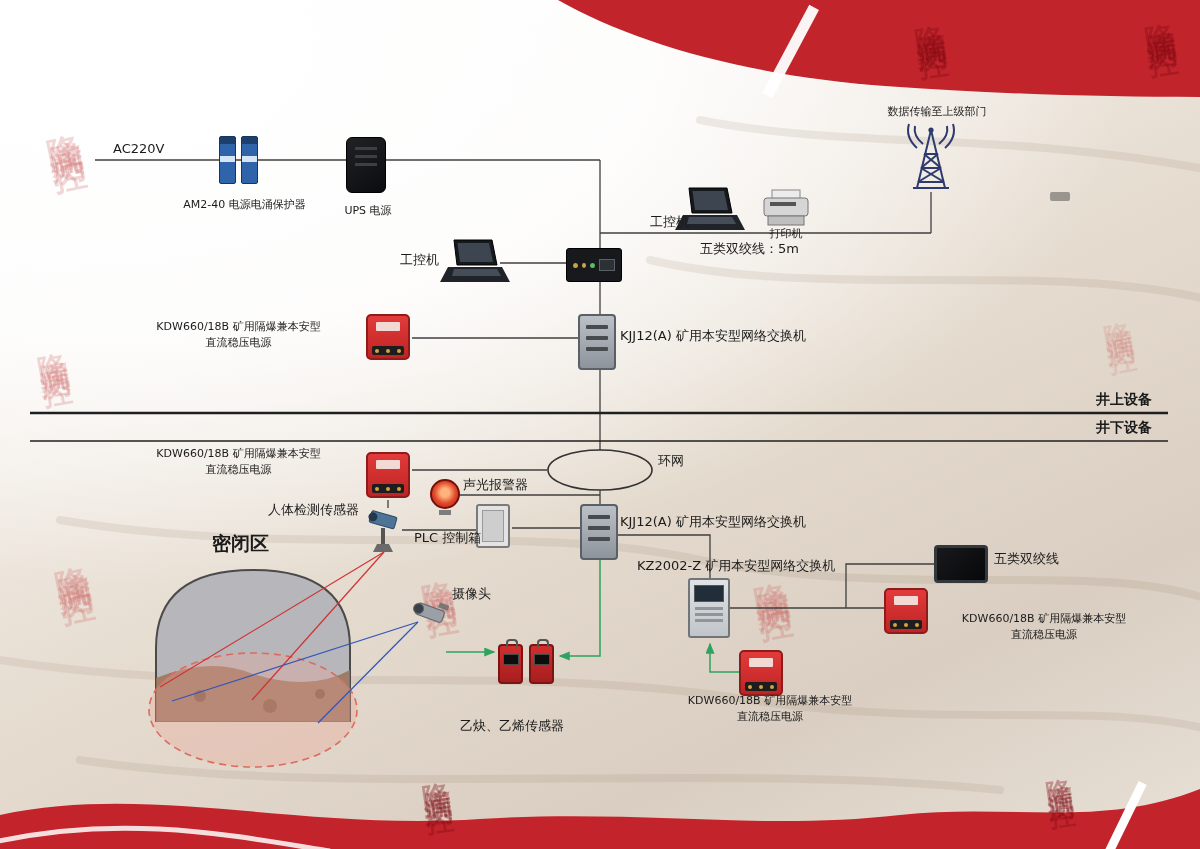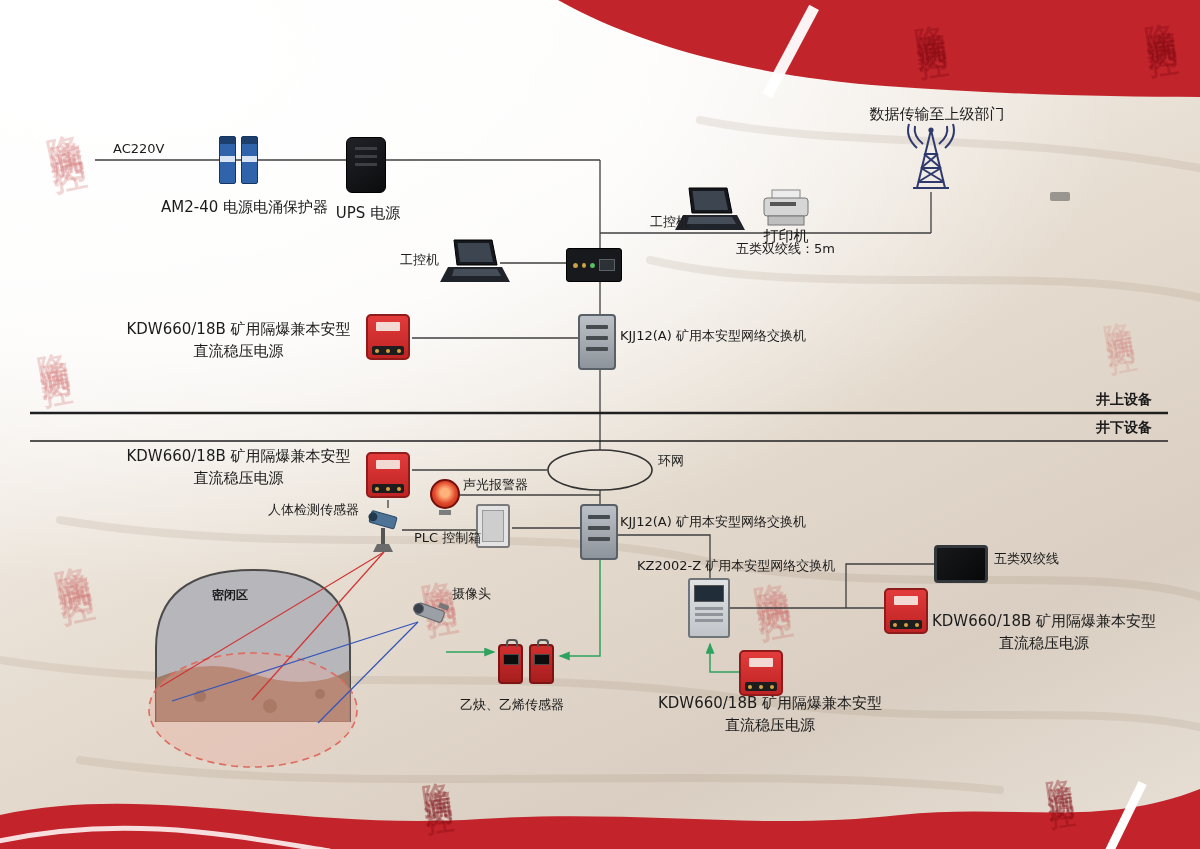--- a/index.html
+++ b/index.html
@@ -23,21 +23,21 @@
   .subtitle{position:absolute;left:48px;top:70px;font-size:13px;color:#d4666a;z-index:6;}
 
   .ribbon{position:absolute;z-index:6;pointer-events:none;}
 
   svg.connectors, svg.overlay{position:absolute;inset:0;pointer-events:none;}
   svg.connectors{z-index:2;}
   svg.overlay{z-index:5;}
 
   .node{position:absolute;z-index:3;}
   .lbl{position:absolute;font-size:13px;color:#1b1b1b;white-space:nowrap;z-index:4;line-height:1.25;}
-  .lbl-block{position:absolute;font-size:15px;color:#1b1b1b;text-align:center;z-index:4;line-height:1.45;}
+  .lbl-block{position:absolute;font-size:11px;color:#1b1b1b;text-align:center;z-index:4;line-height:1.45;}
   .bold{font-weight:bold;}
 
   
   .surge{display:flex;gap:5px;}
   .sp-unit{width:15px;height:46px;border:1px solid #16365e;border-radius:2px;
     background:linear-gradient(180deg,#1d3f6e 0 16%,#2f64ab 16% 42%,#d6e4f4 42% 54%,#2f64ab 54% 100%);}
   .ups{width:40px;height:56px;background:linear-gradient(145deg,#202226,#0b0c0e);border:1px solid #000;border-radius:6px;
     display:flex;flex-direction:column;align-items:center;padding-top:9px;gap:5px;box-sizing:border-box;}
   .ups i{width:22px;height:3px;background:#3c4044;display:block;}
   .conv{width:56px;height:34px;background:#17191c;border:1px solid #000;border-radius:3px;
@@ -310,21 +310,21 @@
     </g>
   </svg>
 
   <div class="lbl" style="left:113px;top:141px;">AC220V</div>
   <div class="lbl-block" style="left:152px;top:197px;width:185px;">AM2-40 电源电涌保护器</div>
   <div class="lbl-block" style="left:328px;top:203px;width:80px;">UPS 电源</div>
   <div class="lbl-block" style="left:862px;top:104px;width:150px;">数据传输至上级部门</div>
   <div class="lbl" style="left:650px;top:214px;">工控机</div>
   <div class="lbl-block" style="left:760px;top:226px;width:52px;">打印机</div>
   <div class="lbl" style="left:400px;top:252px;">工控机</div>
-  <div class="lbl" style="left:736px;top:241px;">五类双绞线：5m</div>
+  <div class="lbl" style="left:700px;top:241px;">五类双绞线：5m</div>
 
   <div class="lbl-block" style="left:116px;top:319px;width:245px;">
     <div>KDW660/18B 矿用隔爆兼本安型</div>
     <div>直流稳压电源</div>
   </div>
   <div class="lbl" style="left:620px;top:328px;">KJJ12(A) 矿用本安型网络交换机</div>
 
   <div class="lbl bold" style="left:1096px;top:391px;font-size:14px;">井上设备</div>
   <div class="lbl bold" style="left:1096px;top:419px;font-size:14px;">井下设备</div>
 
@@ -343,17 +343,17 @@
   <div class="lbl-block" style="left:928px;top:611px;width:232px;">
     <div>KDW660/18B 矿用隔爆兼本安型</div>
     <div>直流稳压电源</div>
   </div>
   <div class="lbl-block" style="left:650px;top:693px;width:240px;">
     <div>KDW660/18B 矿用隔爆兼本安型</div>
     <div>直流稳压电源</div>
   </div>
 
   <div class="lbl" style="left:452px;top:586px;">摄像头</div>
-  <div class="lbl" style="left:460px;top:697px;">乙炔、乙烯传感器</div>
-  <div class="lbl bold" style="left:212px;top:588px;font-size:12px;">密闭区</div>
+  <div class="lbl" style="left:460px;top:718px;">乙炔、乙烯传感器</div>
+  <div class="lbl bold" style="left:212px;top:532px;font-size:19px;">密闭区</div>
 
 
 </div>
 
 </body></html>

